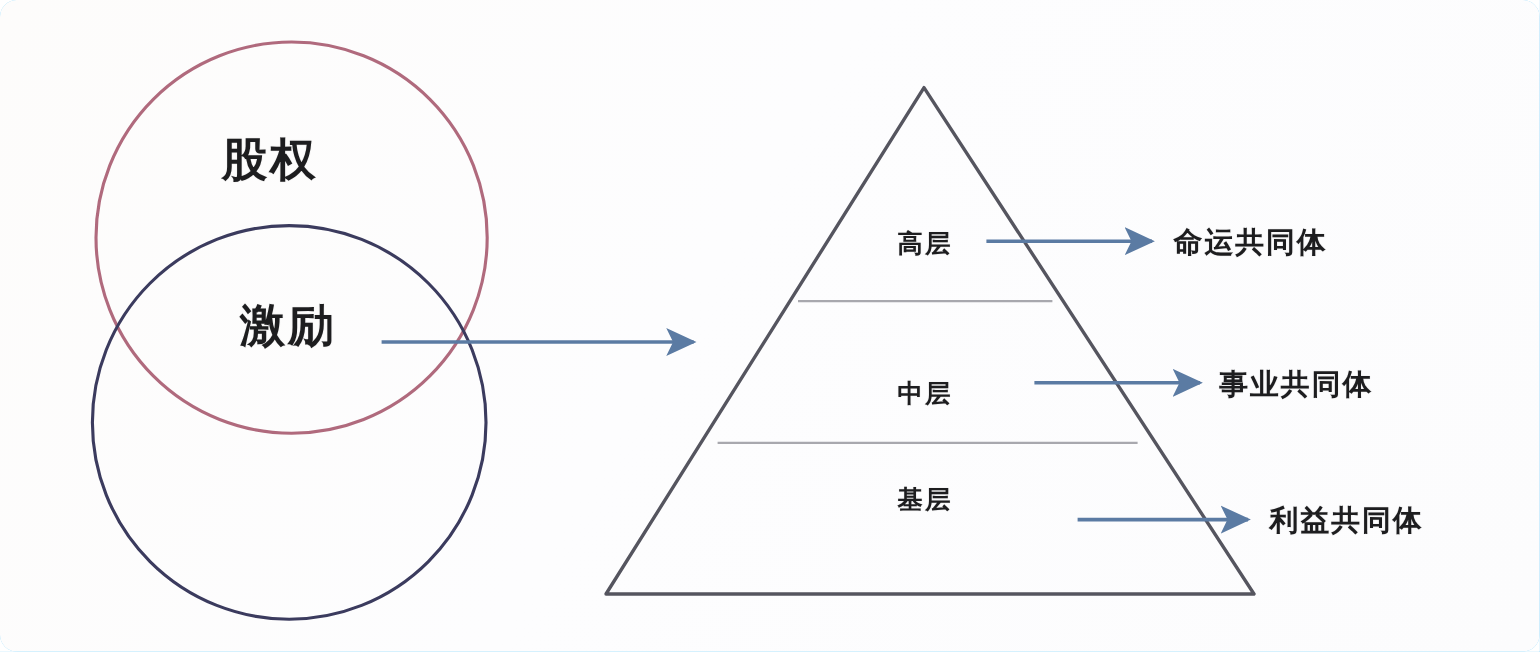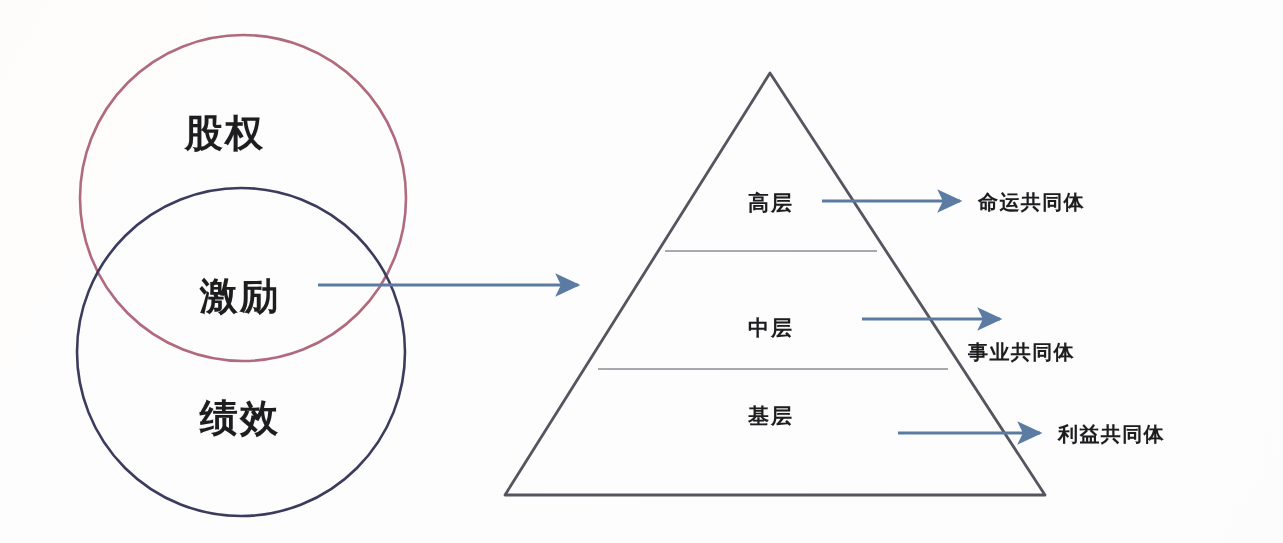--- a/index.html
+++ b/index.html
@@ -36,26 +36,26 @@
     position: absolute;
     color: #1d1d1f;
     font-weight: 700;
     white-space: nowrap;
     transform: translate(-50%, -50%);
     letter-spacing: 0.06em;
     text-shadow: 0 0 1px rgba(0,0,0,0.18);
   }
   .lbl-venn   { font-size: 38px; }
   .lbl-tier   { font-size: 21px; letter-spacing: 0.10em; }
-  .lbl-right  { font-size: 20px; letter-spacing: 0.07em; transform: translate(0, -50%); font-family: Liberation Mono, monospace; }
+  .lbl-right  { font-size: 24px; letter-spacing: 0.07em; transform: translate(0, -50%); font-family: Liberation Mono, monospace; }
 </style>
 </head>
 <body>
 
-<div id="stage" style="background: #7dd3fc;">
+<div id="stage" style="background: #7dd3fc; border-radius: 14px;">
 
   <svg class="layer" viewBox="0 0 1283 543">
     <defs>
       <marker id="arrowBlue" markerWidth="9" markerHeight="9" refX="7.6" refY="4.5" orient="auto" markerUnits="strokeWidth">
         <path d="M0,0.6 L8.4,4.5 L0,8.4 L1.9,4.5 Z" fill="#5b7ba3"></path>
       </marker>
     </defs>
 
     <circle id="circle-equity" cx="243" cy="198" r="163" fill="none" stroke="#b06a7d" stroke-width="2.6"></circle>
     <circle id="circle-performance" cx="241" cy="352" r="164" fill="none" stroke="#3b3b5e" stroke-width="2.6"></circle>
@@ -67,29 +67,28 @@
     <line id="pyramid-divider-1" x1="665" y1="251" x2="877" y2="251" stroke="#a8a8ae" stroke-width="1.8"></line>
     <line id="pyramid-divider-2" x1="598" y1="369" x2="948" y2="369" stroke="#a8a8ae" stroke-width="1.8"></line>
 
     <line id="outcome-arrow-0" x1="822" y1="201" x2="960" y2="201" stroke="#5b7ba3" stroke-width="3" marker-end="url(#arrowBlue)"></line>
     <line id="outcome-arrow-1" x1="862" y1="319" x2="1000" y2="319" stroke="#5b7ba3" stroke-width="3" marker-end="url(#arrowBlue)"></line>
     <line id="outcome-arrow-2" x1="898" y1="433" x2="1040" y2="433" stroke="#5b7ba3" stroke-width="3" marker-end="url(#arrowBlue)"></line>
   </svg>
 
   <div class="lbl lbl-venn" id="label-equity" style="left:225px; top:133px;">股权</div>
 
-  <div class="lbl lbl-venn" id="label-incentive" style="left:240px; top:296px;">激励</div>
+  <div class="lbl lbl-venn" id="label-incentive" style="left:240px; top:272px;">激励</div>
 
-  <div class="lbl lbl-venn" id="label-performance" style="left:240px; top:418px;">绩效</div>
 
   <div class="lbl lbl-tier" id="tier-label-0" style="left:771px; top:203px;">高层</div>
 
   <div class="lbl lbl-tier" id="tier-label-1" style="left:771px; top:328px;">中层</div>
 
   <div class="lbl lbl-tier" id="tier-label-2" style="left:771px; top:416px;">基层</div>
 
   <div class="lbl lbl-right" id="outcome-label-0" style="left:978px; top:202px;">命运共同体</div>
 
-  <div class="lbl lbl-right" id="outcome-label-1" style="left:968px; top:320px;margin-top:32px;">事业共同体</div>
+  <div class="lbl lbl-right" id="outcome-label-1" style="left:1016px; top:320px;">事业共同体</div>
 
   <div class="lbl lbl-right" id="outcome-label-2" style="left:1058px; top:434px;text-align:center;">利益共同体</div>
 
 </div>
 
 </body></html>

